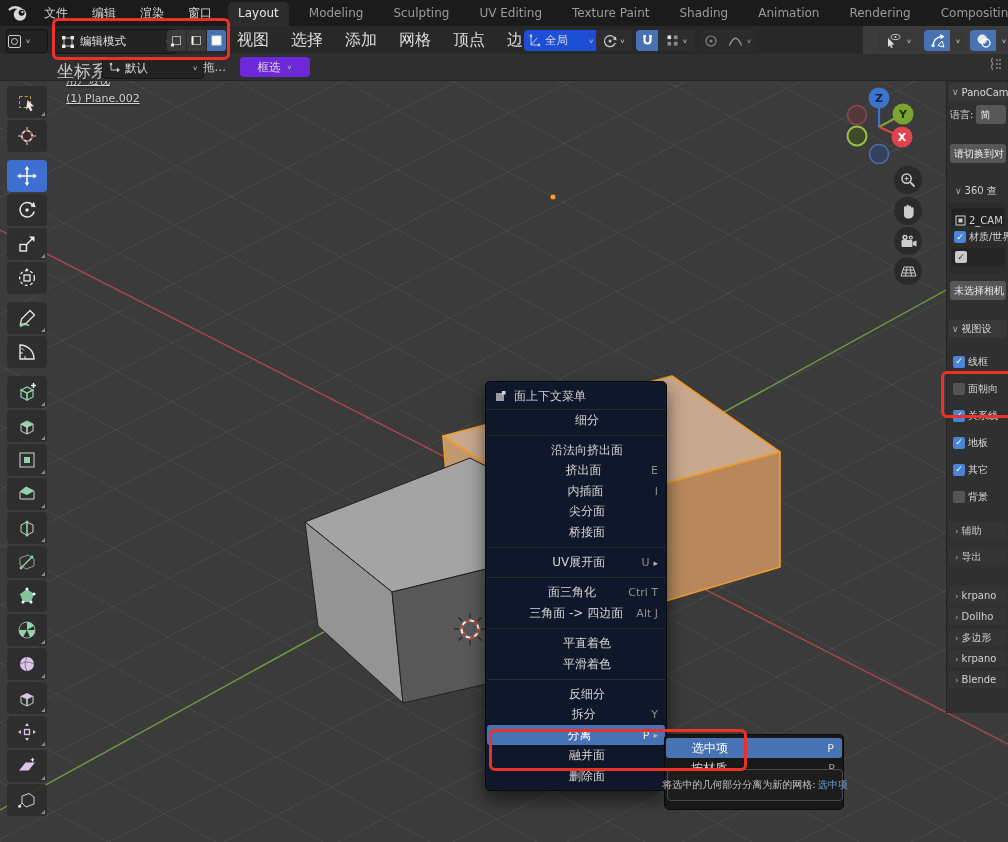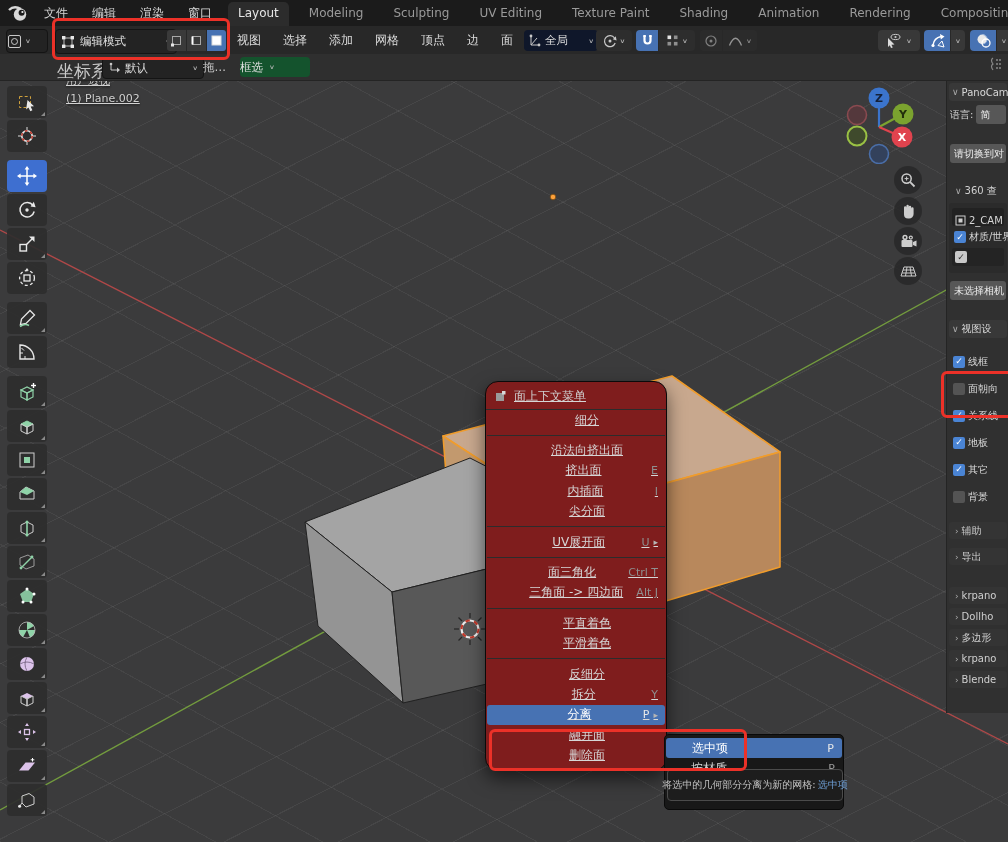--- a/index.html
+++ b/index.html
@@ -1,61 +1,61 @@
 <!DOCTYPE html>
 <html><head>
 <meta charset="utf-8">
 <style>
   html,body{margin:0;padding:0;background:#222;}
   #app{position:relative;width:1008px;height:842px;overflow:hidden;
        background:#3b3b3c;font-family:"DejaVu Sans","Liberation Sans",sans-serif;
        color:#d6d6d6;-webkit-font-smoothing:antialiased;}
   
   .row1{position:absolute;left:0;top:0;width:1008px;height:26px;background:#1b1b1b;z-index:20;text-align:right;}
-  .row2{position:absolute;left:0;top:26px;width:1008px;height:28px;background:#282828;z-index:20;}
+  .row2{position:absolute;left:0;top:26px;width:863px;height:28px;background:#282828;z-index:20;}
   .row3{position:absolute;left:0;top:54px;width:1008px;height:26px;background:#2f2f2f;z-index:20;
         border-bottom:1px solid #242424;}
   .menus1{position:absolute;left:32px;top:0;height:26px;display:flex;align-items:center;}
   .menus1 .m{padding:0 12px;font-size:12px;color:#d4d4d4;cursor:default;}
   .tabs{position:absolute;left:228px;top:2px;height:24px;display:flex;align-items:flex-end;gap:10px;}
   .tab{padding:4px 10px 6px 10px;font-size:12px;color:#9a9a9a;border-radius:5px 5px 0 0;white-space:nowrap;}
   .tab.active{background:#2c2c2c;color:#e6e6e6;}
   .logo{position:absolute;left:7px;top:3px;}
   
   .btn{background:#383838;border-radius:3px;display:flex;align-items:center;justify-content:center;}
   .dd{background:#232323;border:1px solid #141414;border-radius:4px;display:flex;align-items:center;}
   .chev{font-size:8px;color:#b8b8b8;line-height:1;transform:scaleY(.75);}
   .r2menus{position:absolute;left:226px;top:0;height:28px;display:flex;align-items:center;}
-  .r2menus .m{padding:0 11px;font-size:12px;color:#dcdcdc;}
+  .r2menus .m{padding:0 11px;font-size:16px;color:#dcdcdc;}
   .etype{position:absolute;left:6px;top:3px;width:40px;height:22px;gap:3px;}
   .modedd{position:absolute;left:55px;top:3px;width:110px;height:23px;gap:5px;padding:0 5px;}
   .modedd .lbl{font-size:11.5px;color:#e3e3e3;flex:1;}
   .selmodes{position:absolute;left:167px;top:4px;display:flex;gap:1px;}
   .selmodes .sm{width:19px;height:21px;background:#3a3a3a;display:flex;align-items:center;justify-content:center;}
   .selmodes .sm:first-child{border-radius:3px 0 0 3px;}
   .selmodes .sm:last-child{border-radius:0 3px 3px 0;}
   .selmodes .sm.active{background:#4772b3;}
-  .orient{position:absolute;left:524px;top:4px;width:66px;height:21px;gap:4px;padding:0 4px;background:#0f172a;border-radius:4px;}
+  .orient{position:absolute;left:524px;top:4px;width:66px;height:21px;gap:4px;padding:0 4px;background:#1d4ed8;border-radius:4px;}
   .orient .lbl{font-size:11.5px;color:#dedede;flex:1;}
   .pivot{position:absolute;left:596px;top:4px;width:36px;height:21px;background:#2d2d2d;border-radius:4px;gap:3px;}
   .magnet{position:absolute;left:636px;top:4px;width:22px;height:21px;background:#4772b3;border-radius:4px 0 0 4px;}
   .snaptgt{position:absolute;left:659px;top:4px;width:36px;height:21px;background:#2d2d2d;border-radius:0 4px 4px 0;gap:3px;}
   .propc{position:absolute;left:700px;top:4px;width:22px;height:21px;background:#2d2d2d;border-radius:4px 0 0 4px;opacity:.75;}
   .falloffb{position:absolute;left:723px;top:4px;width:34px;height:21px;background:#2d2d2d;border-radius:0 4px 4px 0;gap:3px;opacity:.75;}
   .visb{position:absolute;left:878px;top:4px;width:42px;height:21px;background:#383838;border-radius:4px;gap:4px;}
   .gizb{position:absolute;left:924px;top:4px;width:26px;height:21px;background:#4772b3;border-radius:4px 0 0 4px;}
   .gizv{position:absolute;left:951px;top:4px;width:14px;height:21px;background:#383838;border-radius:0 4px 4px 0;}
   .ovlb{position:absolute;left:970px;top:4px;width:26px;height:21px;background:#4772b3;border-radius:4px 0 0 4px;}
   .ovlv{position:absolute;left:997px;top:4px;width:14px;height:21px;background:#383838;border-radius:0 4px 4px 0;}
   
   .coordlbl{position:absolute;left:57px;top:6px;font-size:17px;color:#c9c9c9;}
   .defdd{position:absolute;left:102px;top:3px;width:90px;height:20px;gap:4px;padding:0 5px;}
   .defdd .lbl{font-size:11.5px;color:#dedede;flex:1;}
   .draglbl{position:absolute;left:203px;top:6px;font-size:11.5px;color:#c9c9c9;}
-  .boxsel{position:absolute;left:240px;top:3px;width:70px;height:20px;background:#14532d;border-radius:4px;gap:6px;display:flex;align-items:center;justify-content:flex-start;}
+  .boxsel{position:absolute;left:240px;top:3px;width:70px;height:20px;background:#6d28d9;border-radius:4px;gap:6px;display:flex;align-items:center;justify-content:center;}
   .boxsel .lbl{font-size:11.5px;color:#e2e2e2;}
   .cornerdots{position:absolute;left:988px;top:56px;z-index:21;}
   
   .vp-grid{position:absolute;left:0;top:80px;width:1008px;height:762px;background-color:#3b3b3c;
      background-image:
        repeating-linear-gradient(153deg, rgba(255,255,255,0.055) 0 1px, transparent 1px 52px),
        repeating-linear-gradient(29deg, rgba(255,255,255,0.05) 0 1px, transparent 1px 52px);
      z-index:0;}
   #scene{position:absolute;left:0;top:80px;z-index:1;}
   .vplabel{position:absolute;left:66px;top:72px;z-index:5;font-size:11px;color:#d2d2d2;
@@ -91,22 +91,22 @@
   .cb.gray{background:#c9c9c9;}
   .cb.gray i{color:#333;display:block;}
   .cblist{margin-top:14px;}
   .cblist .sb-row{height:19px;margin:8px 3px 0 6px;}
   .cblist .sb-row .lbl{color:#dadada;}
   .collapsed{margin-top:16px;}
   .collapsed .sb-sub{margin:9px 2px 0 2px;background:#343434;border-radius:3px;height:17px;}
   .collapsed .sb-sub.tight{margin-top:4px;}
   .chevr{font-size:9px;color:#aaa;}
   
-  .ctx{position:absolute;left:485px;top:381px;width:180px;background:#7f1d1d;border:1px solid #0a0a0a;
-       border-radius:13px;box-shadow:0 8px 18px rgba(0,0,0,.55);z-index:50;padding:2px 0 4px 0;text-decoration:underline;}
+  .ctx{position:absolute;left:485px;top:381px;width:180px;background:#0f172a;border:1px solid #0a0a0a;
+       border-radius:5px;box-shadow:0 8px 18px rgba(0,0,0,.55);z-index:50;padding:2px 0 4px 0;}
   .mhead{height:25px;display:flex;align-items:center;gap:7px;padding:0 10px 0 8px;
          border-bottom:1px solid #2c2c2c;color:#cfcfcf;font-size:12px;}
   .mi{height:20.4px;display:flex;align-items:center;padding:0 8px 0 30px;font-size:12px;color:#d6d6d6;}
   .mi .lbl{flex:1;white-space:nowrap;text-align:center;}
   .mi .sc{color:#8f8f8f;font-size:11px;}
   .mi .sub{color:#b5b5b5;font-size:9px;margin-left:4px;}
   .mi.active{background:#4772b3;color:#fff;margin:0 1px;border-radius:3px;padding:0 7px 0 29px;}
   .mi.active .sc{color:#e8e8e8;}
   .msep{height:1px;background:#2c2c2c;margin:4.5px 1px;}
   .submenu{position:absolute;left:664px;top:734px;width:178px;height:68px;background:#181818;
@@ -689,20 +689,23 @@
         <span class="lbl">挤出面</span>
         <span class="sc">E</span>
       </div>
     <div class="mi">
         <span class="lbl">内插面</span>
         <span class="sc">I</span>
       </div>
     <div class="mi">
         <span class="lbl">尖分面</span>
       </div>
+    <div class="mi">
+        <span class="lbl">桥接面</span>
+      </div>
     <div class="msep"></div>
     <div class="mi">
         <span class="lbl">UV展开面</span>
         <span class="sc">U</span>
         <span class="sub">▸</span>
       </div>
     <div class="msep"></div>
     <div class="mi">
         <span class="lbl">面三角化</span>
         <span class="sc">Ctrl T</span>

